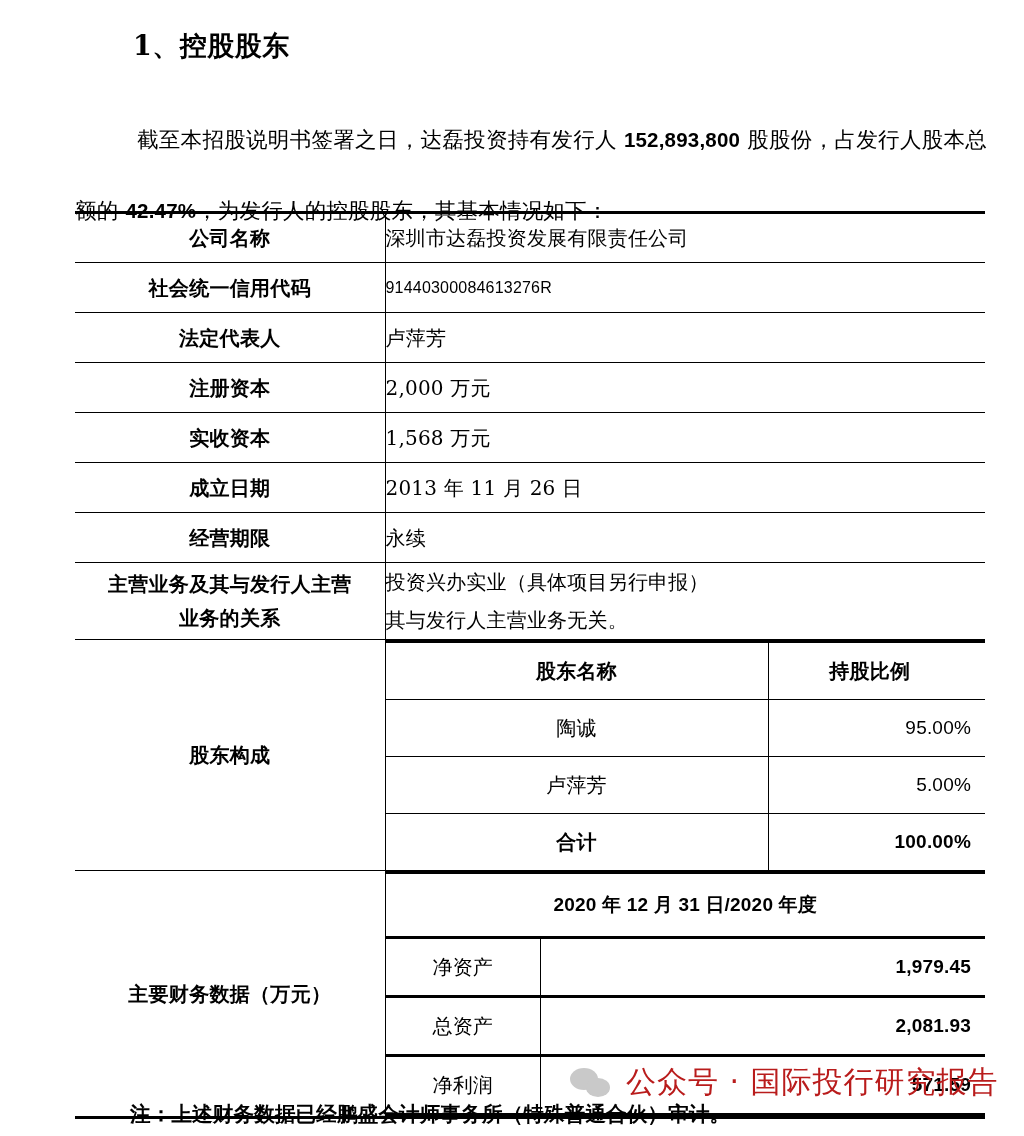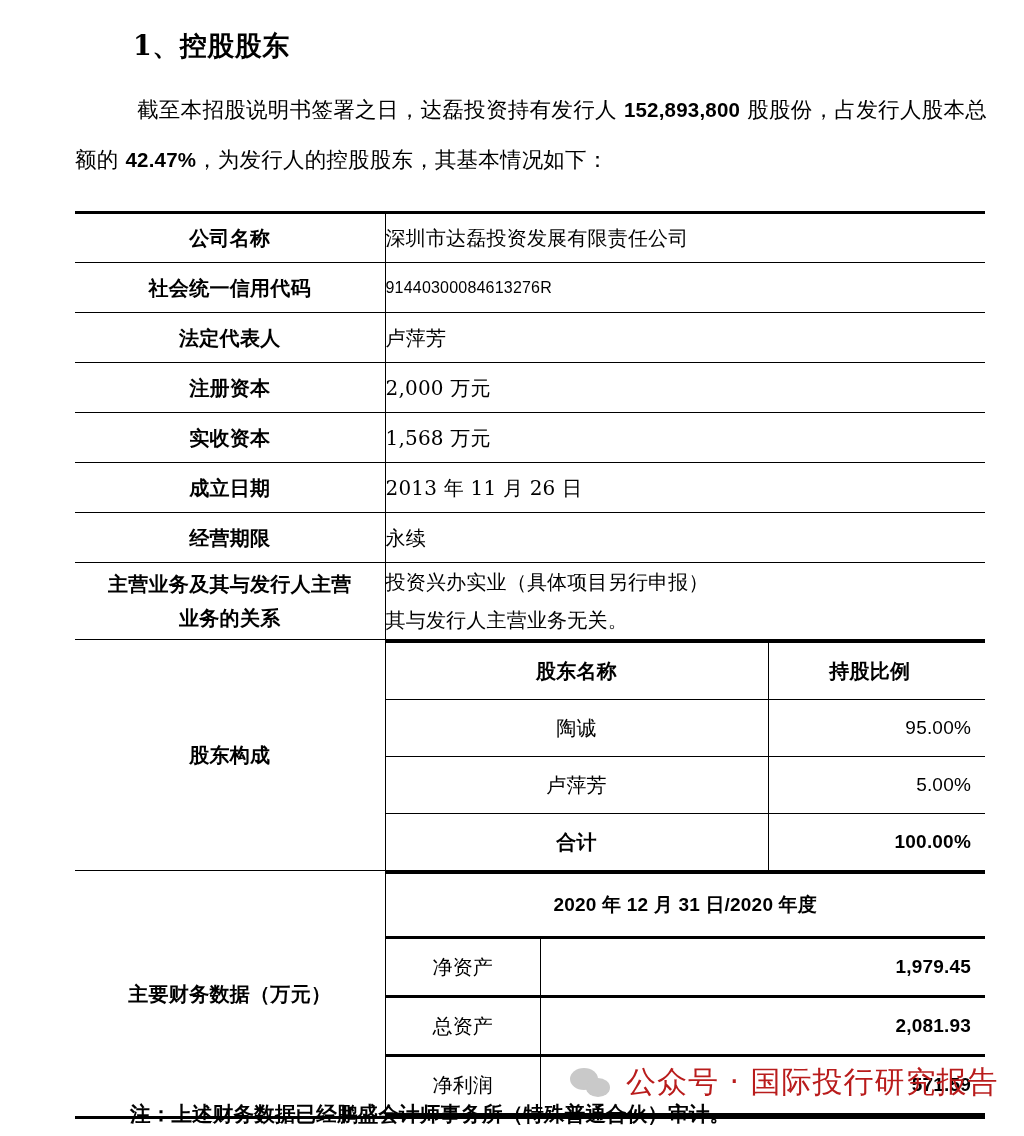--- a/index.html
+++ b/index.html
@@ -33,24 +33,24 @@
     font-weight: bold;
     letter-spacing: 0.5px;
     line-height: 1.2;
     white-space: nowrap;
   }
 
   
   .body-para {
     position: absolute;
     left: 75px;
-    top: 85px;
+    top: 104px;
     width: 912px;
     font-size: 21.5px;
-    line-height: 50px;
+    line-height: 71px;
     text-align: justify;
     text-indent: 62px;
     letter-spacing: 0.2px;
   }
   .body-para .num { font-family: "Liberation Sans", sans-serif; font-weight: bold; font-size: 20.5px; }
 
   
   .info-table {
     position: absolute;
     left: 75px;

